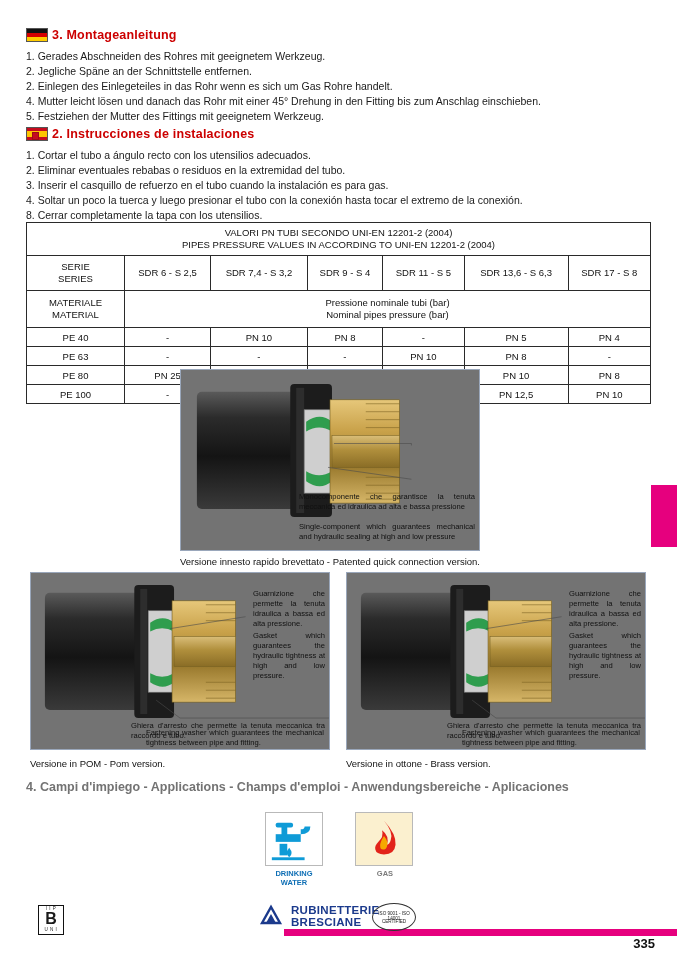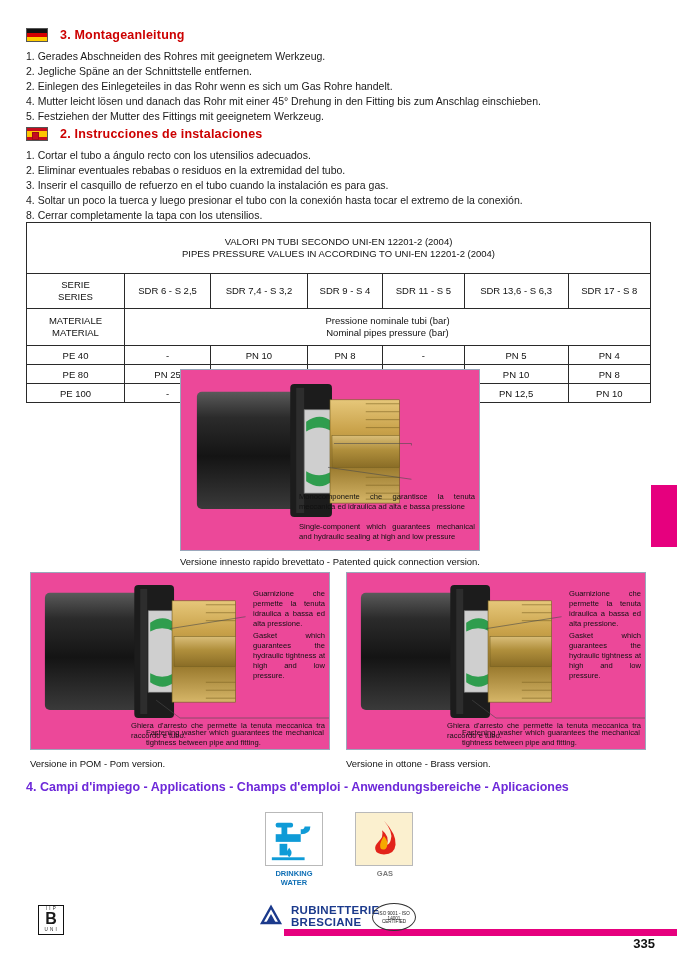--- a/index.html
+++ b/index.html
@@ -8,21 +8,21 @@
     width: 677px; height: 958px;
     background: #ffffff;
     font-family: "Liberation Sans", sans-serif;
     color: #1a1a1a;
     position: relative;
     overflow: hidden;
   }
   .page { position:relative; width:677px; height:958px; }
 
   
-  .sec-head { display:flex; align-items:flex-start; gap:12px; }
+  .sec-head { display:flex; align-items:flex-start; gap:4px; }
   .sec-head .title {
     color:#cc0000; font-weight:bold; font-size:12.5px; letter-spacing:.2px;
   }
   .flag { width:22px; height:14px; border:1px solid #555; display:inline-block; position:relative; flex:0 0 auto; }
   .flag-de { background: linear-gradient(to bottom, #111 0 33.3%, #d40000 33.3% 66.6%, #ffcc00 66.6% 100%); }
   .flag-es { background: linear-gradient(to bottom, #c60b1e 0 25%, #ffc400 25% 75%, #c60b1e 75% 100%); }
   .flag-es:after{
     content:""; position:absolute; left:5px; top:4px; width:5px; height:6px;
     background:#c60b1e; border:1px solid #9b0b16;
   }
@@ -31,35 +31,35 @@
   .list li { font-size:10.5px; line-height:15px; color:#1a1a1a; }
 
   .block { position:absolute; left:26px; width:625px; }
 
   
   table.specs { border-collapse: collapse; width:625px; font-size:9.5px; }
   table.specs td, table.specs th {
     border:1px solid #2a2a2a; text-align:center; vertical-align:middle;
     padding:3px 8px; font-weight:normal; color:#111;
   }
-  table.specs .hdr-main { padding:13px 2px; line-height:12px; }
+  table.specs .hdr-main { padding:4px 2px; line-height:12px; }
   table.specs .ser { line-height:12px; padding:5px 2px; }
   table.specs .mat { line-height:12px; padding:6px 17px; }
   table.specs .val { height:19px; }
 
   
-  .figbox { position:absolute; border:1px solid #9aa7bb; background:#ec4899; }
+  .figbox { position:absolute; border:1px solid #9aa7bb; background:#737373; }
   .figcap { position:absolute; font-size:9.5px; color:#111; }
 
   .drawing { position:absolute; inset:0; overflow:hidden; }
 
   .note { position:absolute; font-size:7.6px; line-height:10px; color:#111; text-align:justify; }
 
   
-  .apps-title { position:absolute; left:26px; top:780px; color:#6d28d9; font-weight:bold; font-size:12.5px; }
+  .apps-title { position:absolute; left:26px; top:780px; color:#737373; font-weight:bold; font-size:12.5px; }
 
   .appicon { position:absolute; width:58px; height:54px; border:1px solid #b9b9b9; background:#fff; }
   .applabel { position:absolute; width:110px; text-align:center; font-size:7.5px; line-height:9px; font-weight:bold; }
 
   
   .magenta-tab { position:absolute; right:0; top:485px; width:26px; height:62px; background:#e6007e; }
   .footer-bar { position:absolute; left:284px; top:929px; width:393px; height:7px; background:#e6007e; }
   .pagenum { position:absolute; right:22px; top:936px; font-size:13px; font-weight:bold; color:#111; }
 
   .iiplogo { position:absolute; left:38px; top:905px; width:26px; height:30px; border:1px solid #111; font-size:5px; text-align:center; }
@@ -140,20 +140,29 @@
       </tr>
 
       <tr>
         <td class="val">PE 40</td>
         <td class="val">-</td>
         <td class="val">PN 10</td>
         <td class="val">PN 8</td>
         <td class="val">-</td>
         <td class="val">PN 5</td>
         <td class="val">PN 4</td>
+      </tr>
+      <tr>
+        <td class="val">PE 63</td>
+        <td class="val">-</td>
+        <td class="val">-</td>
+        <td class="val">-</td>
+        <td class="val">PN 10</td>
+        <td class="val">PN 8</td>
+        <td class="val">-</td>
       </tr>
       <tr>
         <td class="val">PE 80</td>
         <td class="val">PN 25</td>
         <td class="val">PN 20</td>
         <td class="val">PN 16</td>
         <td class="val">PN 12,5</td>
         <td class="val">PN 10</td>
         <td class="val">PN 8</td>
       </tr>

